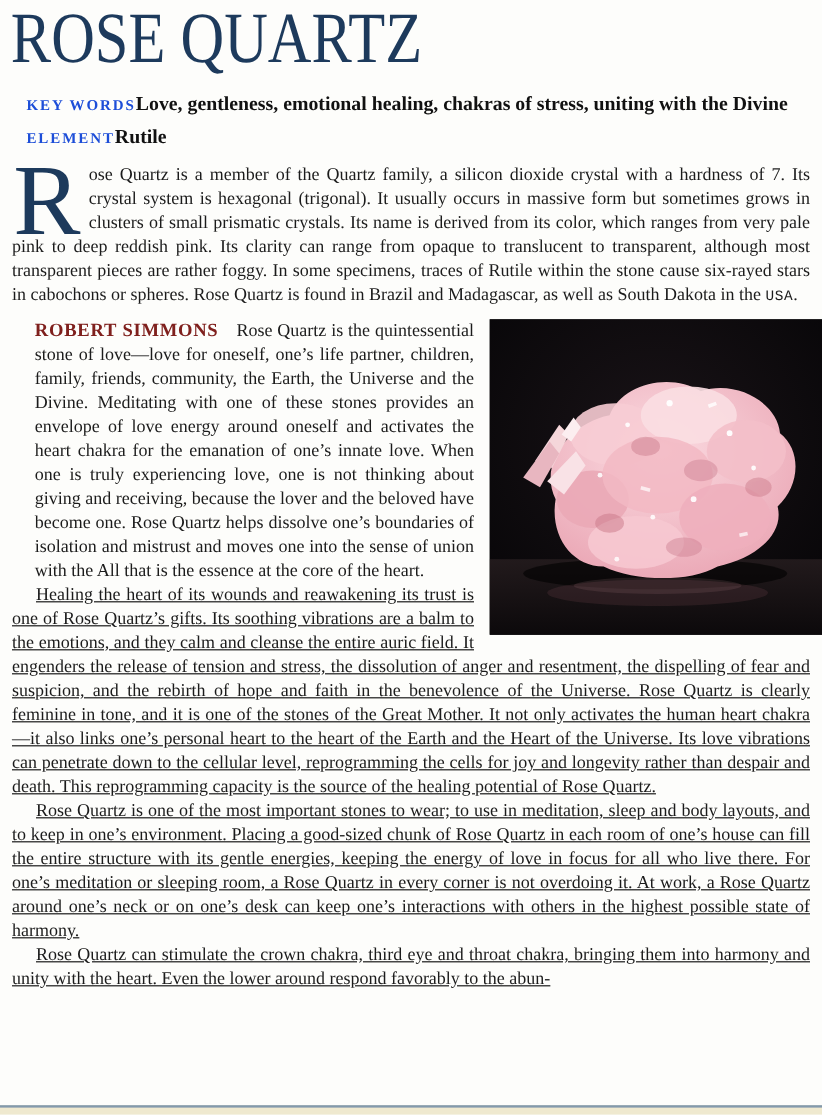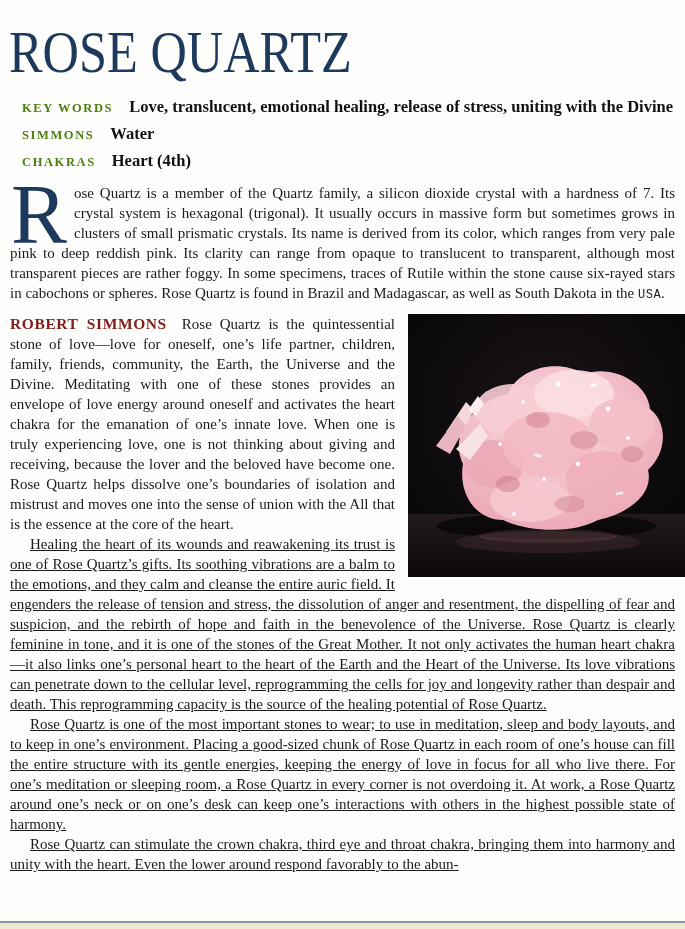--- a/index.html
+++ b/index.html
@@ -5,21 +5,21 @@
   * { box-sizing: border-box; }
   html,body { margin:0; padding:0; }
   body {
     width:685px; height:929px;
     background:#fdfdfb;
     color:#1b1b1b;
     font-family:"Liberation Serif", serif;
     position:relative;
     overflow:hidden;
   }
-  .page { padding:20px 10px 0 10px; }
+  .page { padding:0 10px 0 10px; }
 
   
   .title {
     display:inline-block;
     font-size:60px;
     line-height:1;
     font-weight:400;
     color:#1d3a5c;
     letter-spacing:0px;
     transform:scaleX(0.84);
@@ -31,42 +31,41 @@
   
   .meta { margin:14px 0 10px 12px; }
   .meta-row {
     padding-left:36px; text-indent:-36px;
     font-size:16.5px; font-weight:bold;
     line-height:22px; margin:4px 0;
     color:#111;
   }
   .meta-label {
     font-size:12.5px;
-    color:#4d7c0f;
+    color:#1d4ed8;
     letter-spacing:1.6px;
     font-weight:bold;
-    margin-right:16px;
   }
 
   
   .intro, .author-par, .par {
     font-size:15px; line-height:20px;
     text-align:justify; margin:0;
   }
   .intro { margin-top:6px; }
   .dropcap {
     float:left;
     font-size:84px; line-height:60px;
     height:58px;
     color:#1d3a5c;
     margin:2px 7px 0 1px;
   }
   .smallcaps { font-size:0.8em; letter-spacing:0.5px;font-family:Liberation Mono, monospace; }
 
-  .author-par { margin-top:9px; }
+  .author-par { margin-top:9px;margin-left:19px; }
   .author {
     color:#7f201d; font-weight:bold;
     letter-spacing:0.6px; font-size:15.5px;
     margin-right:15px;
   }
   .par { text-indent:20px;text-decoration:underline; }
 
   
   .photo-wrap {
     float:right;
@@ -87,27 +86,24 @@
 </style>
 </head>
 <body>
 
 <div class="page">
 
   <h1 class="title">ROSE QUARTZ</h1>
 
   <div class="meta">
     <div class="meta-row">
-      <span class="meta-label">KEY WORDS</span><span>Love, translucent, emotional healing, release of stress, uniting with the Divine</span>
+      <span class="meta-label">KEY WORDS</span><span>Love, gentleness, emotional healing, chakras of stress, uniting with the Divine</span>
     </div>
     <div class="meta-row">
-      <span class="meta-label">SIMMONS</span><span>Water</span>
-    </div>
-    <div class="meta-row">
-      <span class="meta-label">CHAKRAS</span><span>Heart (4th)</span>
+      <span class="meta-label">ELEMENT</span><span>Rutile</span>
     </div>
   </div>
 
   <div class="article">
 
     <p class="intro"><span class="dropcap">R</span><span>ose Quartz is a member of the Quartz family, a silicon dioxide crystal with a hardness of 7. Its crystal system is hexagonal (trigonal). It usually occurs in massive form but sometimes grows in clusters of small prismatic crystals. Its name is derived from its color, which ranges from very pale pink to deep reddish pink. Its clarity can range from opaque to translucent to transparent, although most transparent pieces are rather foggy. In some specimens, traces of Rutile within the stone cause six-rayed stars in cabochons or spheres. Rose Quartz is found in Brazil and Madagascar, as well as South Dakota in the </span><span class="smallcaps">USA</span><span>.</span></p>
 
     <figure class="photo-wrap">
       <svg width="277" height="263" viewBox="0 0 277 263" xmlns="http://www.w3.org/2000/svg">
         <defs>

